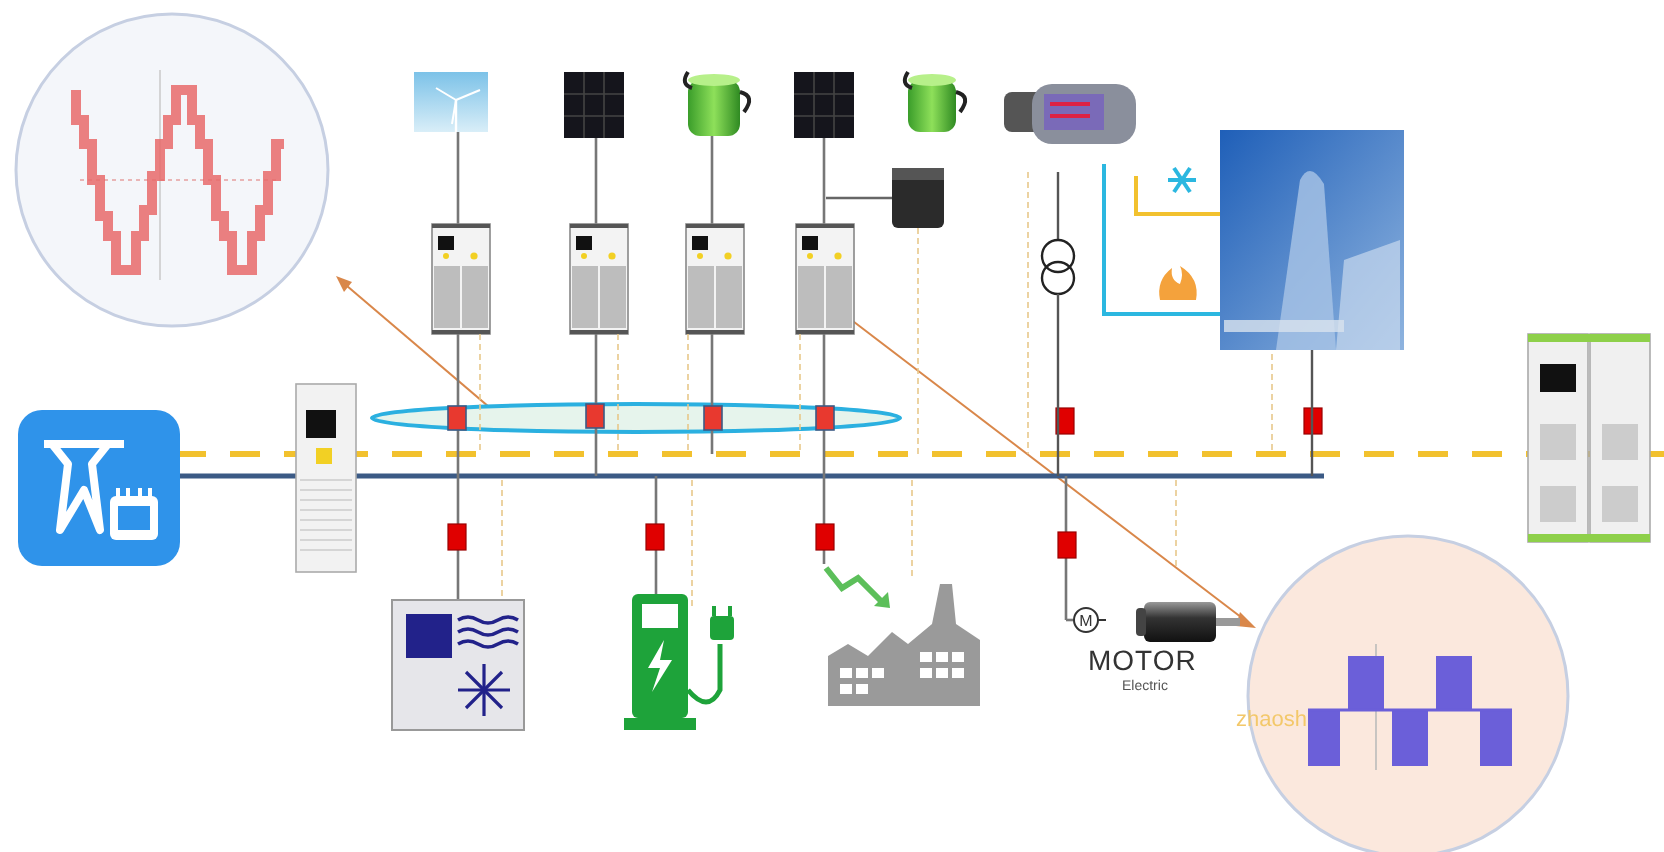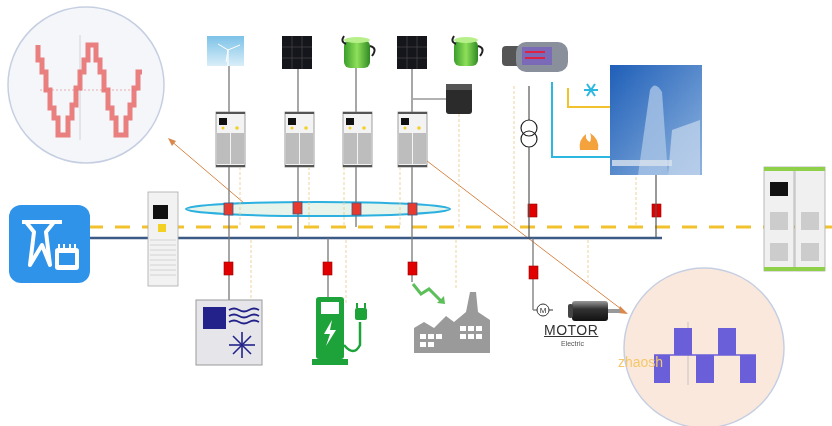--- a/index.html
+++ b/index.html
@@ -1,20 +1,20 @@
 <!DOCTYPE html>
 <html><head>
 <meta charset="utf-8">
 <style>
   html,body{margin:0;padding:0;background:#fff;}
   body{width:832px;height:426px;position:relative;overflow:hidden;font-family:"Liberation Sans",sans-serif;}
   #stage{position:absolute;left:0;top:0;width:832px;height:426px;}
-  .motor-label{position:absolute;left:544px;top:322px;font-size:14px;font-weight:normal;color:#333;letter-spacing:0.5px;text-decoration:underline;}
+  .motor-label{position:absolute;left:544px;top:322px;font-size:14px;font-weight:normal;color:#333;letter-spacing:0.5px;}
   .motor-sub{position:absolute;left:561px;top:340px;font-size:7px;color:#555;}
-  .watermark{position:absolute;left:618px;top:354px;font-size:14px;color:#f3c86a;}
+  .watermark{position:absolute;left:618px;top:354px;font-size:11px;color:#f3c86a;}
 </style>
 </head>
 <body>
 
 <svg id="stage" viewBox="0 0 832 426" xmlns="http://www.w3.org/2000/svg">
   <defs>
     <linearGradient id="sky" x1="0" y1="0" x2="0" y2="1">
       <stop offset="0" stop-color="#7cc2e8"></stop>
       <stop offset="1" stop-color="#d9eef8"></stop>
     </linearGradient>

